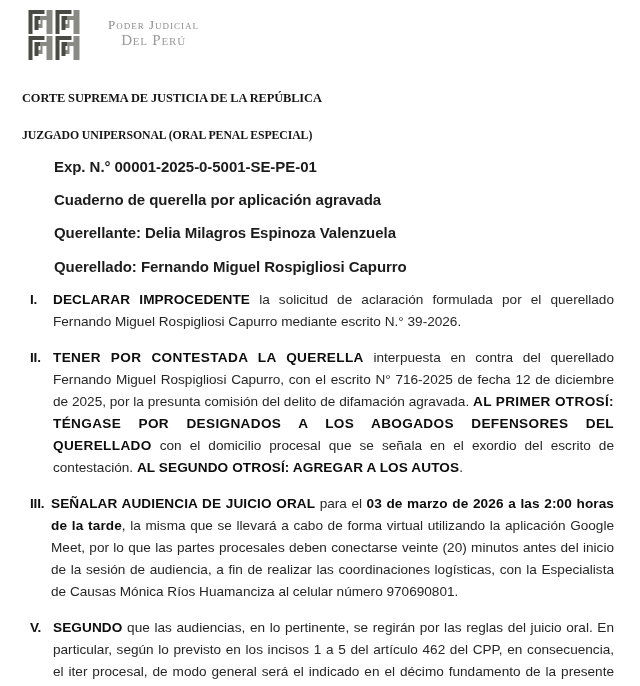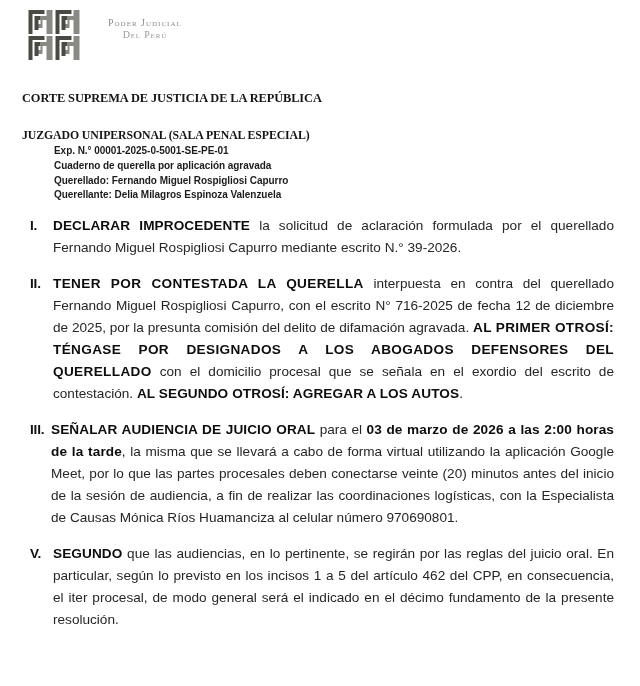--- a/index.html
+++ b/index.html
@@ -53,30 +53,30 @@
   .logo-cell svg { display: block; width: 100%; height: 100%; }
 
   .wordmark {
     margin-left: 28px;
     padding-top: 8px;
     text-align: center;
     line-height: 1.05;
   }
   .wordmark .line1 {
     font-family: "Liberation Serif", serif;
-    font-size: 10px;
+    font-size: 13px;
     letter-spacing: 1.0px;
     color: #8c8c8c;
     font-variant: small-caps;
     text-transform: capitalize;
     white-space: nowrap;
   }
   .wordmark .line2 {
     font-family: "Liberation Serif", serif;
-    font-size: 10px;
+    font-size: 15px;
     letter-spacing: 0.8px;
     color: #9a9a9a;
     font-variant: small-caps;
     text-transform: capitalize;
     margin-top: 1px;
     white-space: nowrap;
   }
 
   
   .case-header {
@@ -91,24 +91,24 @@
     color: #161616;
     white-space: nowrap;
     margin-top: 21px;
   }
   .case-header .court-line.l2 {
     font-size: 11.8px;
   }
   .case-header .meta-line {
     font-family: "Liberation Sans", sans-serif;
     font-weight: bold;
-    font-size: 10px;
+    font-size: 15px;
     letter-spacing: -0.05px;
     color: #1c1c1c;
-    margin-top: 2px;
+    margin-top: 14px;
     white-space: nowrap;
     padding-left: 32px;
   }
 
   
   .resolution {
     margin: 13px 0 0 0;
     padding: 0 26px 0 30px;
   }
 
@@ -188,25 +188,25 @@
 
     <div class="wordmark">
       <div class="line1">Poder Judicial</div>
       <div class="line2">Del Perú</div>
     </div>
 
   </div>
 
   <div class="case-header">
     <div class="court-line">CORTE SUPREMA DE JUSTICIA DE LA REPÚBLICA</div>
-    <div class="court-line l2">JUZGADO UNIPERSONAL (SALA PENAL ESPECIAL)</div>
+    <div class="court-line l2">JUZGADO UNIPERSONAL (ORAL PENAL ESPECIAL)</div>
     <div class="meta-line">Exp. N.° 00001-2025-0-5001-SE-PE-01</div>
     <div class="meta-line">Cuaderno de querella por aplicación agravada</div>
+    <div class="meta-line">Querellante: Delia Milagros Espinoza Valenzuela</div>
     <div class="meta-line">Querellado: Fernando Miguel Rospigliosi Capurro</div>
-    <div class="meta-line">Querellante: Delia Milagros Espinoza Valenzuela</div>
   </div>
 
   <div class="resolution">
 
     <div class="item">
       <span class="numeral">I.</span>
       <span class="body"><b>DECLARAR IMPROCEDENTE</b><span> la solicitud de aclaración formulada por el querellado Fernando Miguel Rospigliosi Capurro mediante escrito N.° 39-2026.</span></span>
     </div>
 
     <div class="item">

